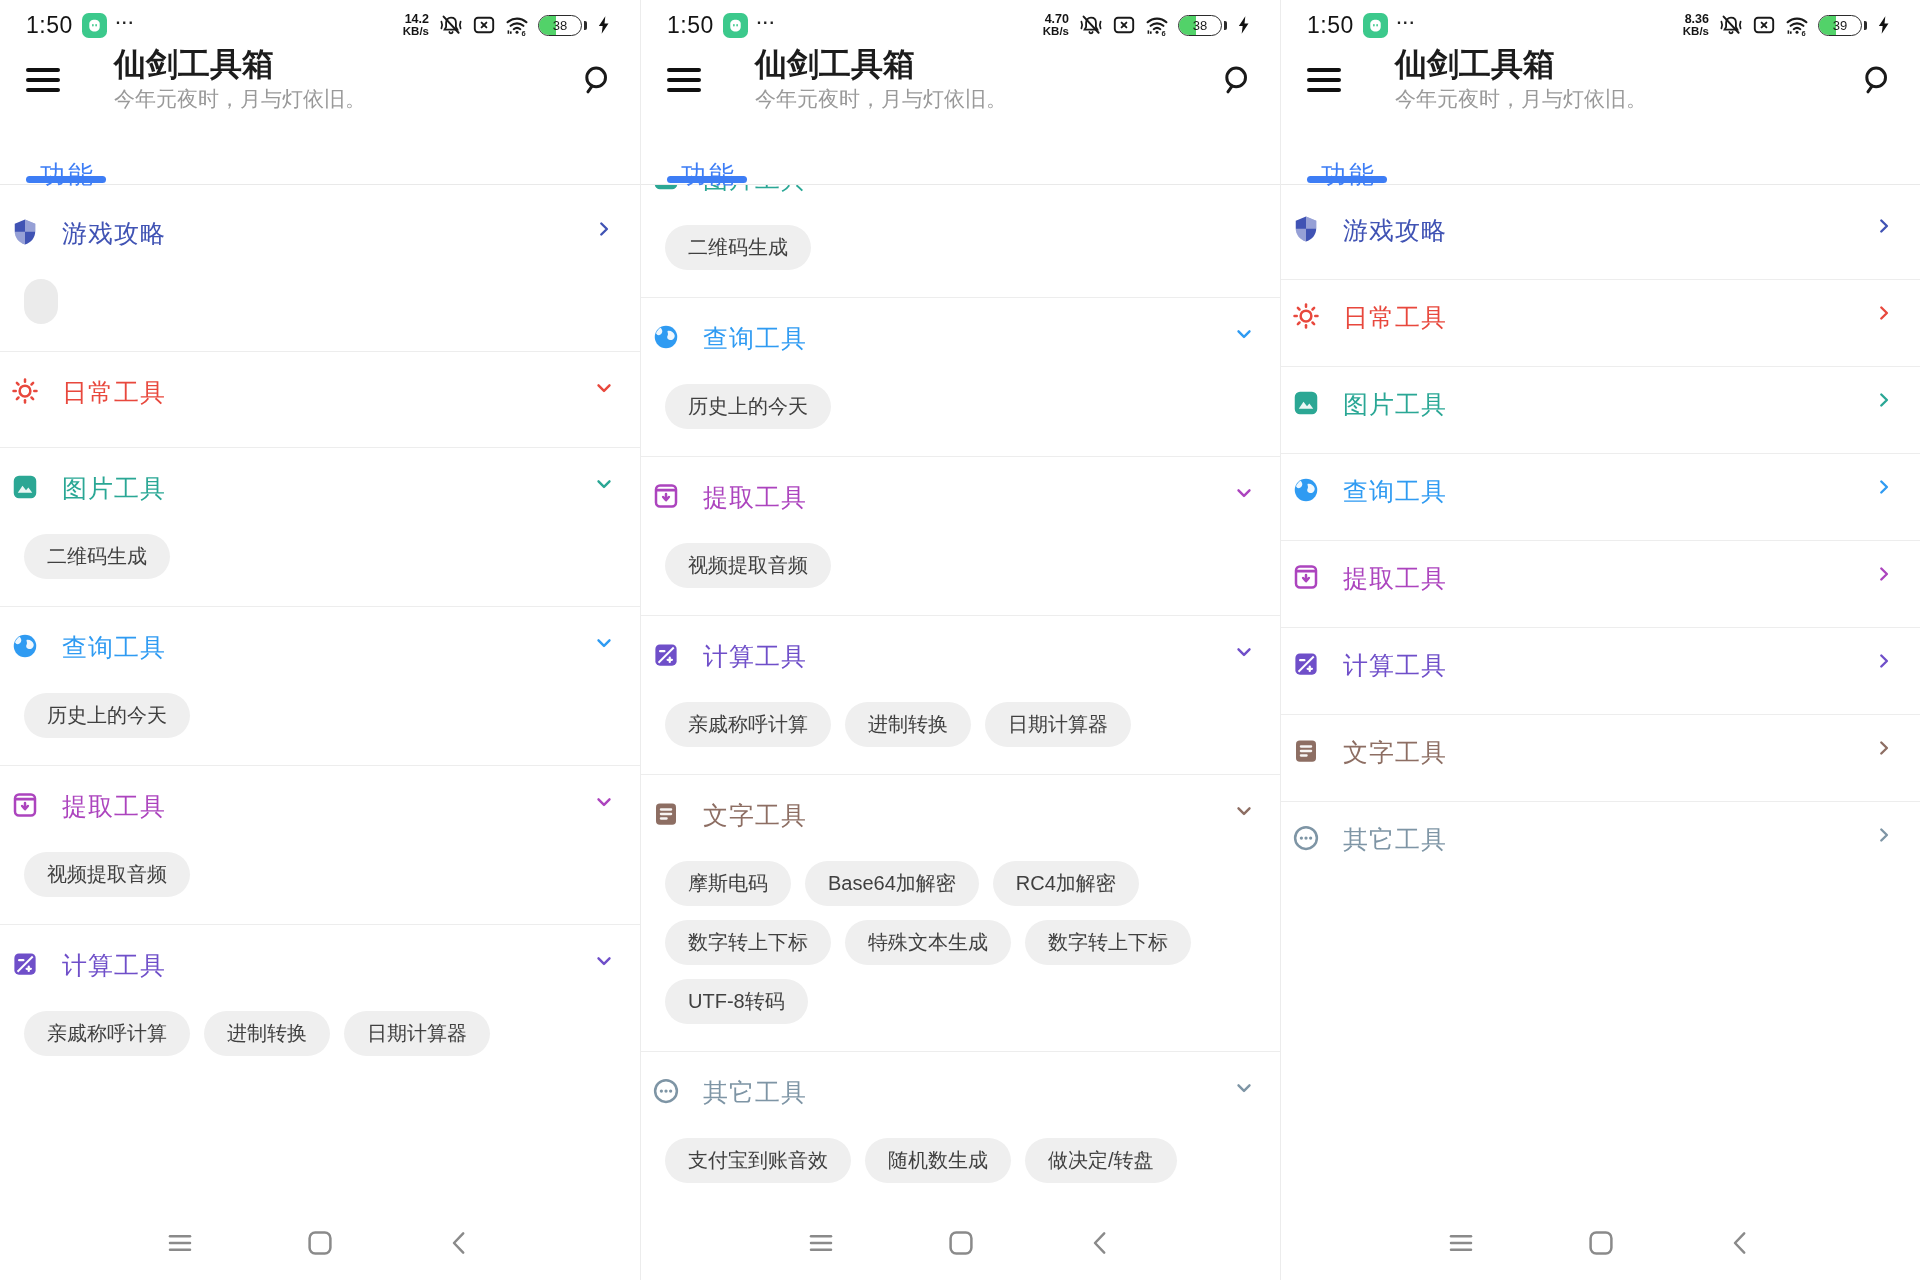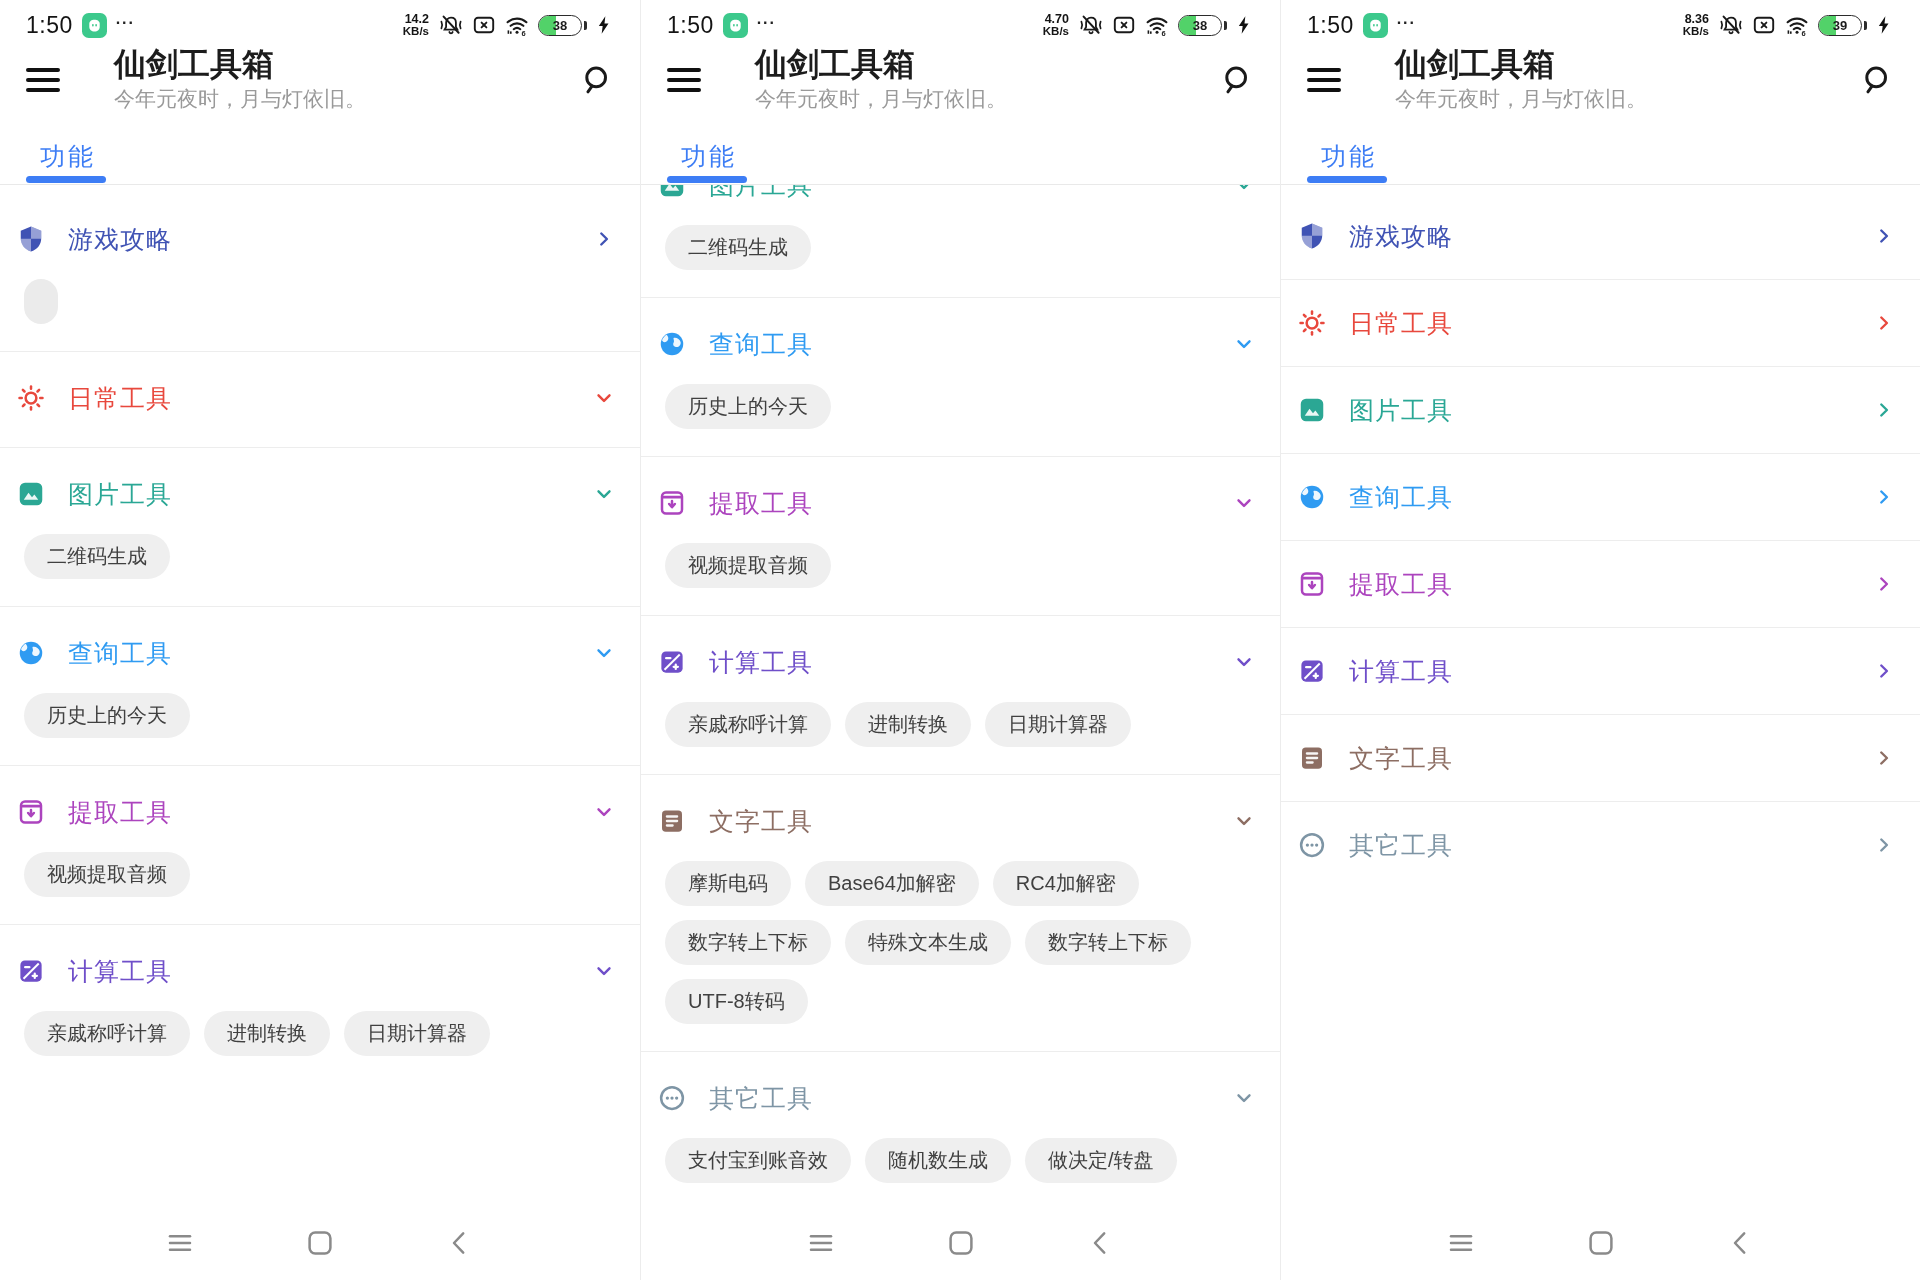--- a/index.html
+++ b/index.html
@@ -15,43 +15,43 @@
   .sb-time{font-size:23px;font-weight:500;color:#141414;letter-spacing:.5px;}
   .mi-icon{display:inline-flex;width:25px;height:25px;}
   .sb-dots{font-size:16px;font-weight:700;color:#222;letter-spacing:1px;margin-top:-4px;}
   .sb-right{display:flex;align-items:center;gap:9px;}
   .sb-speed{display:flex;flex-direction:column;align-items:flex-end;line-height:1.02;margin-right:1px;}
   .sb-speed b{font-size:12.5px;font-weight:700;color:#141414;}
   .sb-speed i{font-style:normal;font-size:11.5px;font-weight:700;color:#141414;}
   .sb-ic{display:inline-flex;}
   .battery{position:relative;width:44px;height:21px;border:1.8px solid #2b2b2b;border-radius:10.5px;background:#fff;overflow:hidden;box-sizing:border-box;display:flex;align-items:center;justify-content:center;}
   .battery::before{content:"";position:absolute;left:0;top:0;bottom:0;width:40%;background:#52d269;}
-  .battery em{position:relative;font-style:normal;font-size:13px;font-weight:700;color:#1c1c1c;z-index:1;}
+  .battery em{position:relative;font-style:normal;font-size:13px;font-weight:400;color:#1c1c1c;z-index:1;}
   .batt-nub{width:3px;height:9px;background:#2b2b2b;border-radius:0 2px 2px 0;margin-left:-7px;margin-right:-2px;}
 
   
   .appbar{height:72px;display:flex;align-items:center;padding:0 26px;box-sizing:border-box;}
   .hamburger{width:34px;display:flex;flex-direction:column;gap:6px;cursor:pointer;margin-right:30px;}
   .hamburger i{display:block;height:4px;border-radius:2px;background:#111;}
   .titles{flex:1;margin-left:24px;}
   .app-title{font-size:32px;font-weight:600;color:#1c1c1c;line-height:1.08;}
   .app-subtitle{font-size:21px;color:#999;margin-top:3px;}
   .search-btn{display:inline-flex;cursor:pointer;}
 
   
   .tabbar{height:69px;position:relative;border-bottom:1px solid #e9e9e9;box-sizing:border-box;background:#fff;z-index:5;}
-  .tab{position:absolute;left:40px;top:24px;font-size:25px;font-weight:500;color:#3d7df5;letter-spacing:3px;cursor:pointer;}
+  .tab{position:absolute;left:40px;top:42px;font-size:25px;font-weight:500;color:#3d7df5;letter-spacing:3px;cursor:pointer;}
   .tab-underline{position:absolute;left:26px;bottom:1px;width:80px;height:7px;border-radius:4px;background:#3d7df5;}
 
   
   .content{flex:1;overflow:hidden;position:relative;background:#fff;}
   .pad-top{height:8px;}
   .section{padding:24px 0 27px 0;}
   .section.clip-top{margin-top:-46px;}
-  .sec-head{display:flex;align-items:center;height:44px;padding:0 24px 0 16px;cursor:pointer;}
+  .sec-head{display:flex;align-items:flex-start;height:44px;padding:0 24px 0 10px;cursor:pointer;}
   .sec-icon{width:30px;height:30px;display:inline-flex;flex-shrink:0;}
   .sec-title{flex:1;font-size:25px;font-weight:500;margin-left:22px;letter-spacing:1px;}
   .chev{width:24px;height:24px;flex-shrink:0;}
   .chips{display:flex;flex-wrap:wrap;column-gap:14px;row-gap:14px;padding:18px 24px 0 24px;}
   .chip{display:inline-flex;align-items:center;height:45px;padding:0 23px;background:#efefef;border-radius:23px;font-size:20px;color:#404040;white-space:nowrap;cursor:pointer;}
   .chip-empty{width:34px;padding:0;background:#ebebeb;}
   .divider{height:1px;background:#ededed;}
   .crow{padding:21px 0;}
 
   .c-game{color:#4053b4;} .c-daily{color:#e8483d;} .c-image{color:#2aa795;}

